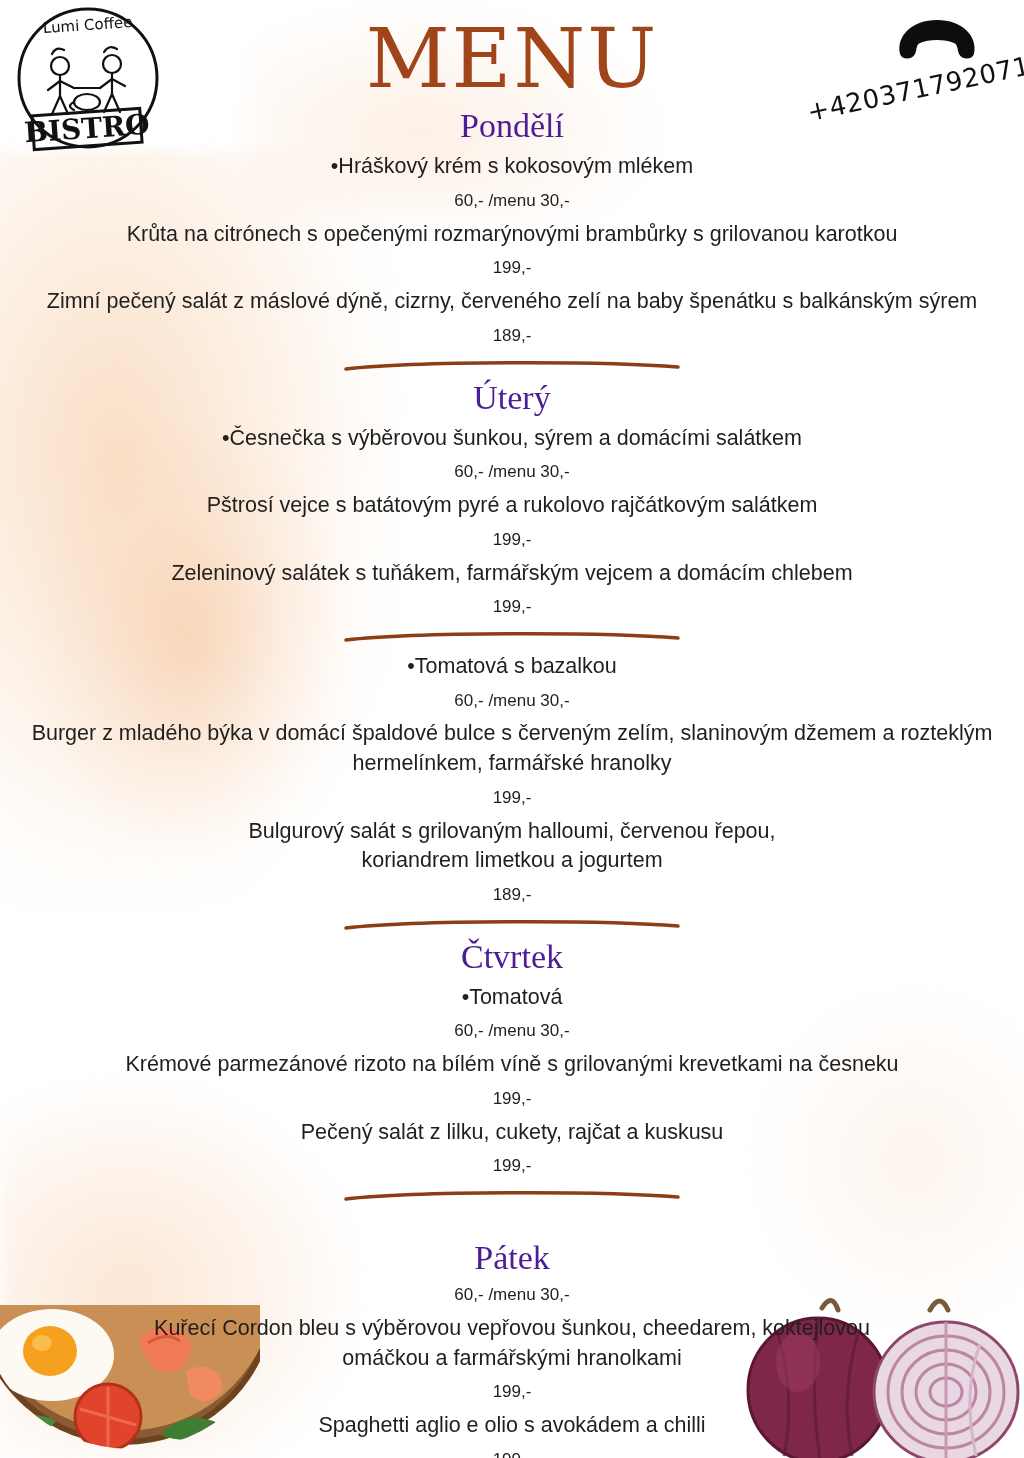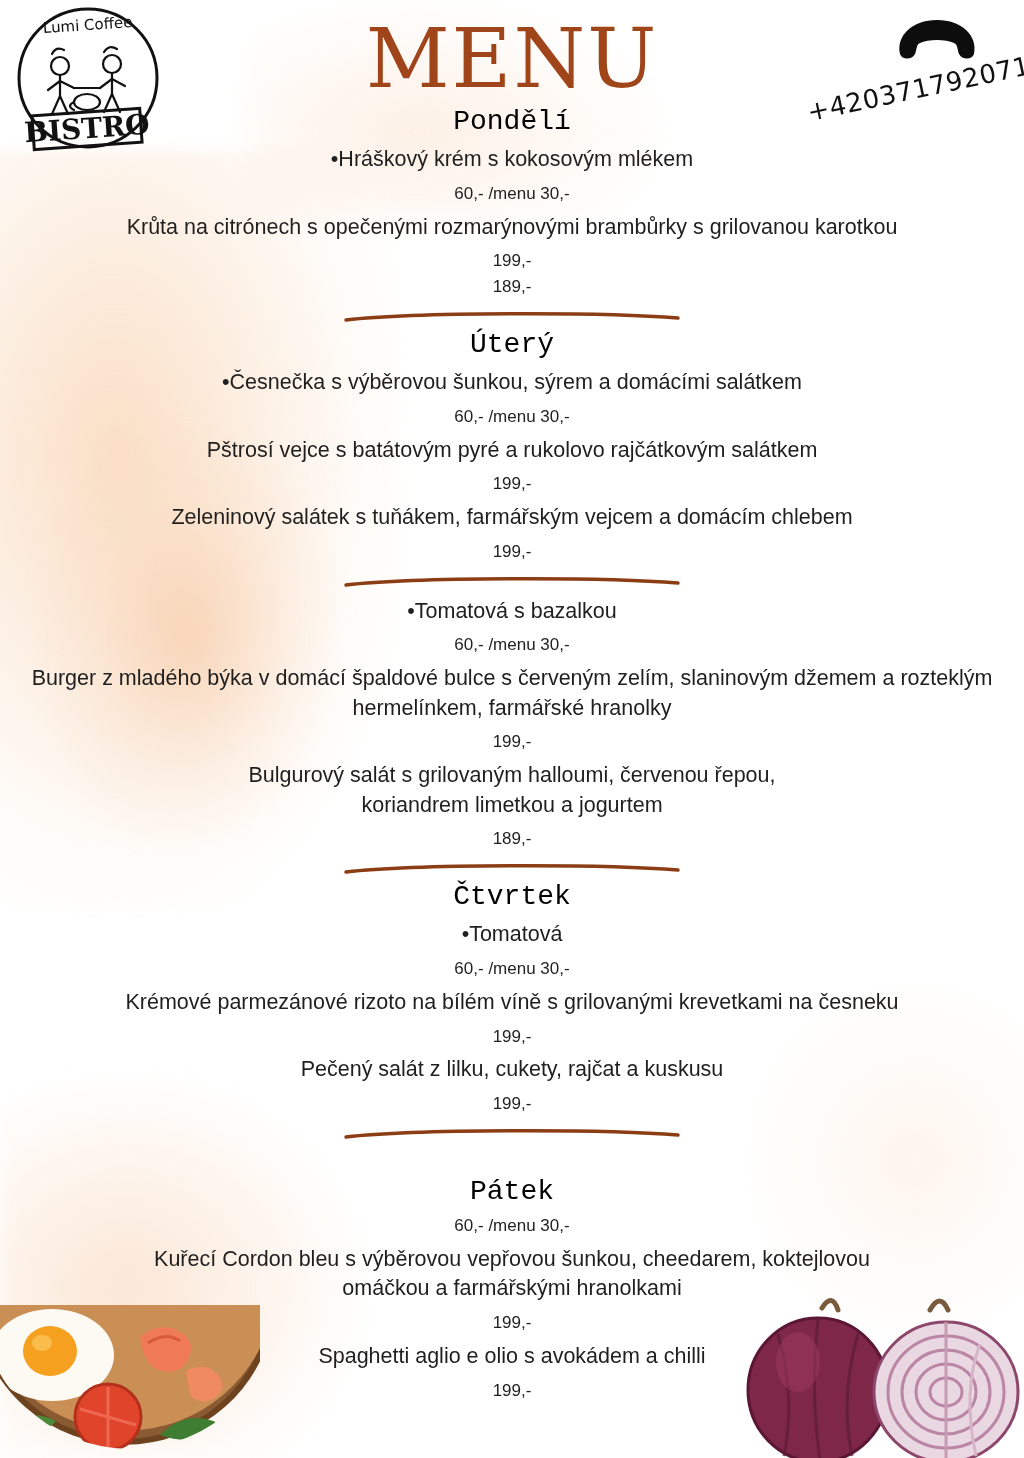--- a/index.html
+++ b/index.html
@@ -128,23 +128,23 @@
     position: relative;
     z-index: 5;
     padding: 0 18px;
     text-align: center;
     color: #2b2b2b;
   }
   .day-block {
     margin: 0;
   }
   .day-name {
-    font-family: Liberation Mono, monospace;
-    font-size: 28px;
-    color: #000000;
+    font-family: Liberation Serif, serif;
+    font-size: 34px;
+    color: #4c1d95;
     margin: 4px 0 6px 0;
     line-height: 1.15;
     font-weight: 400;
   }
   .line {
     font-family: "Liberation Sans", sans-serif;
     font-size: 21.5px;
     line-height: 1.38;
     color: #1f1f1f;
     margin: 7px;
@@ -232,20 +232,21 @@
 <div class="menu-title">MENU</div>
 
 <div class="menu-body">
 
   <div class="day-block">
     <div class="day-name">Pondělí</div>
     <p class="line">•Hráškový krém s kokosovým mlékem</p>
     <p class="price">60,- /menu 30,-</p>
     <p class="line">Krůta na citrónech s opečenými rozmarýnovými brambůrky s grilovanou karotkou</p>
     <p class="price">199,-</p>
+    <p class="line">Zimní pečený salát z máslové dýně, cizrny, červeného zelí na baby špenátku s balkánským sýrem</p>
     <p class="price">189,-</p>
   </div>
 
   <div class="divider">
     <svg viewBox="0 0 336 14" width="336" height="14" aria-hidden="true" preserveAspectRatio="none">
       <path d="M2 9 C70 1, 260 1, 334 7" stroke="#8c3d14" stroke-width="3.4" fill="none" stroke-linecap="round"></path>
     </svg>
   </div>
 
   <div class="day-block">

